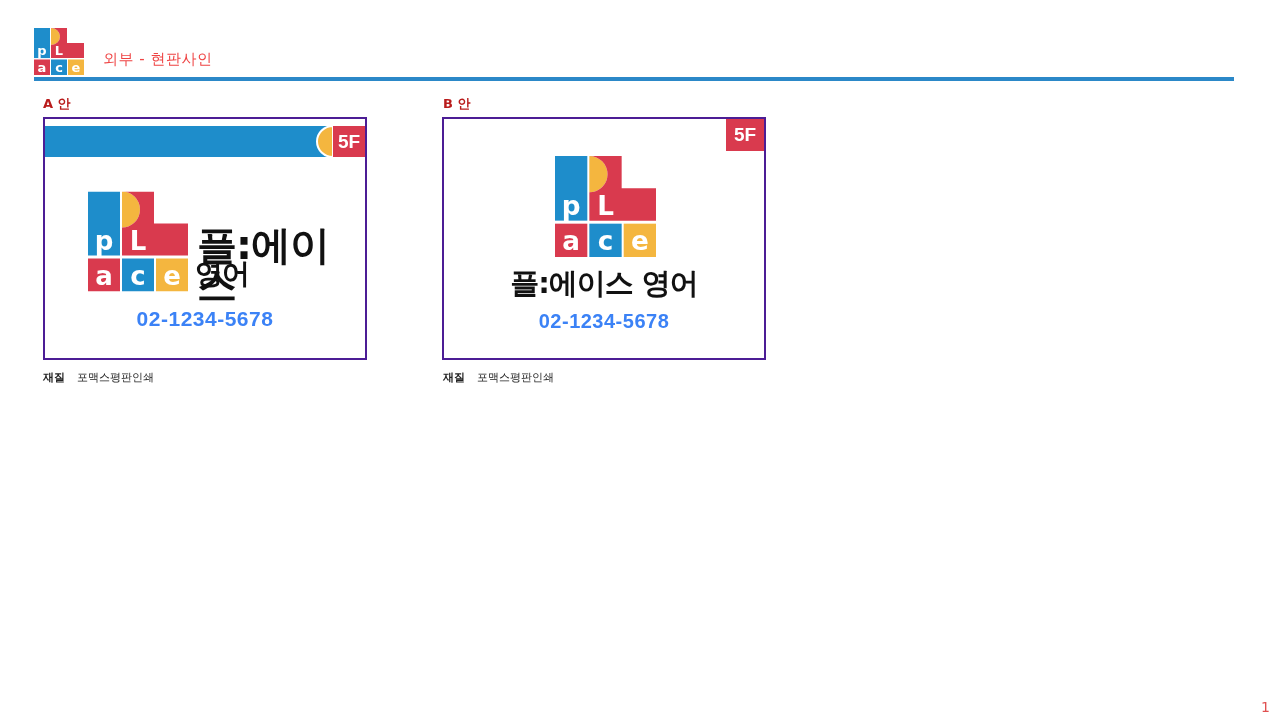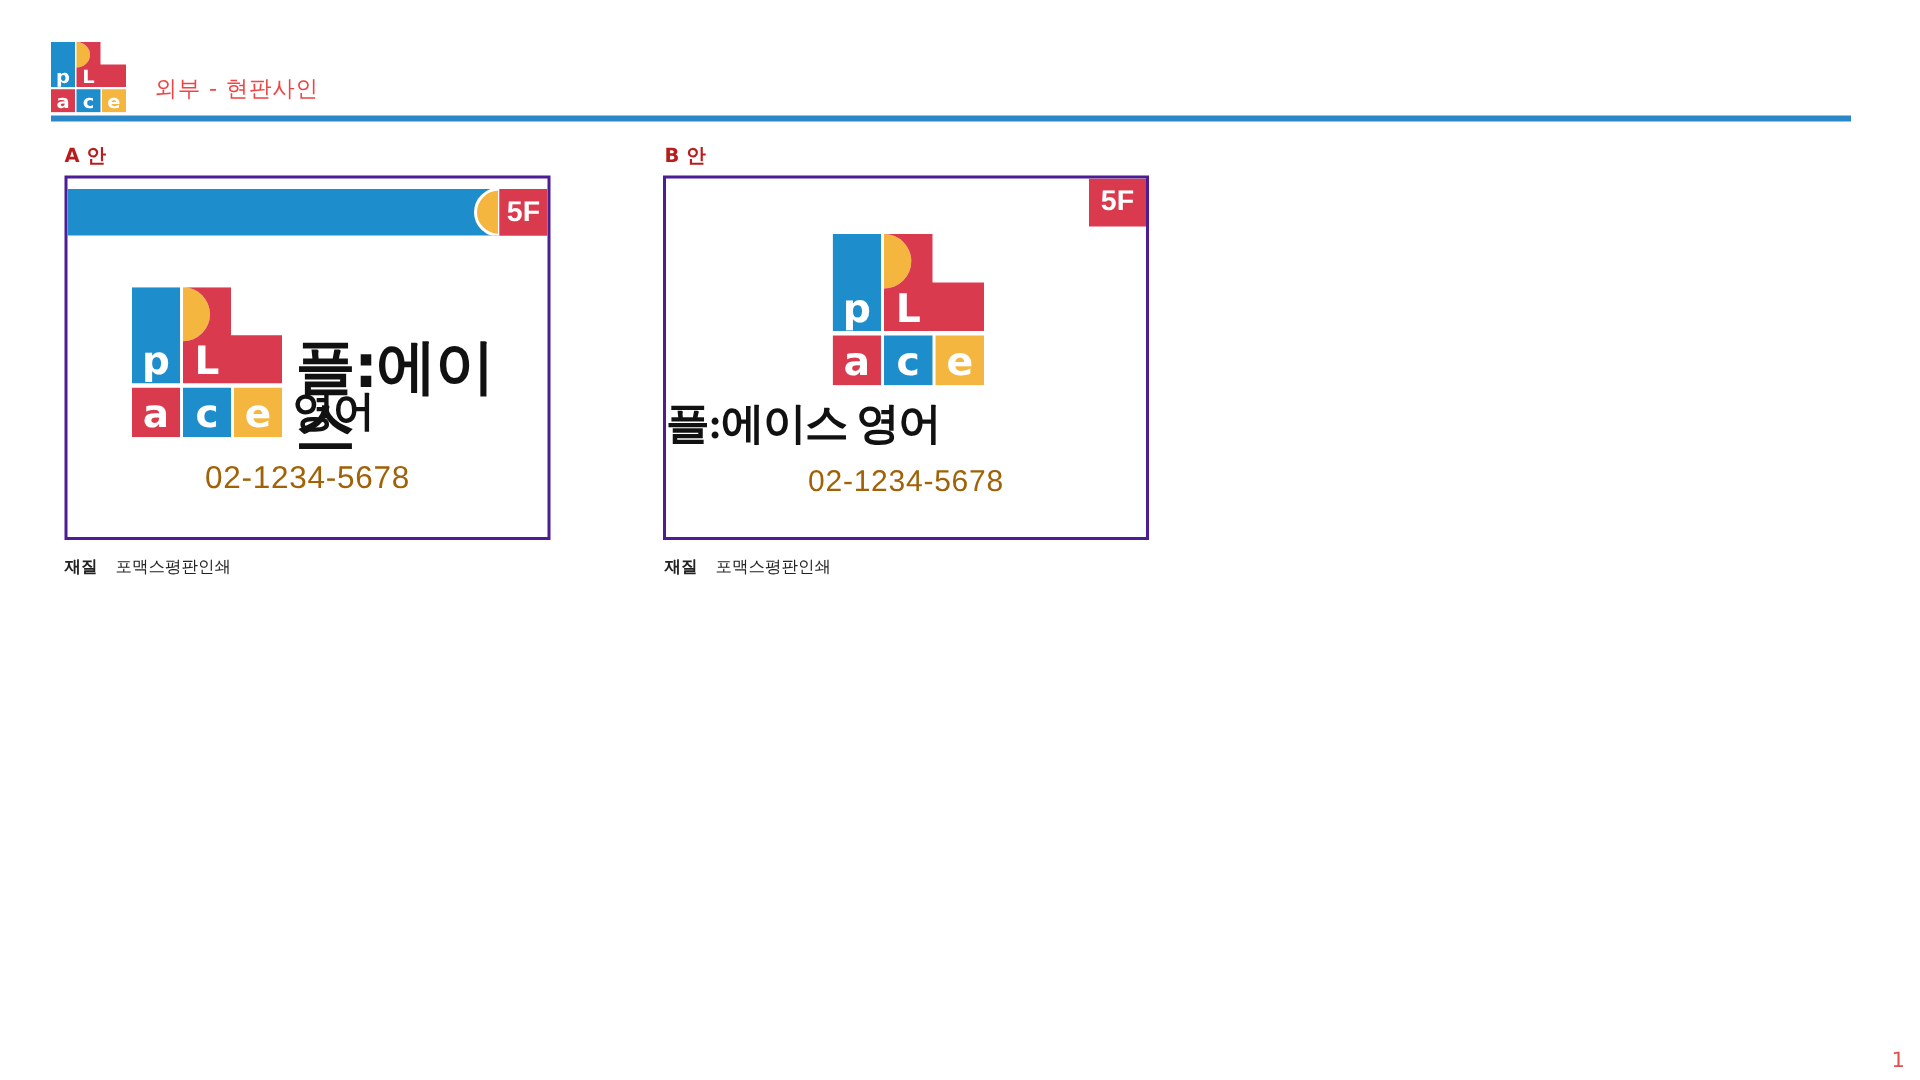--- a/index.html
+++ b/index.html
@@ -6,21 +6,21 @@
   body { width: 1280px; height: 720px; background: #ffffff; position: relative; overflow: hidden; font-family: "DejaVu Sans", sans-serif; }
   .hdr-logo { position: absolute; left: 34px; top: 28px; width: 50px; height: 47px; }
   .hdr-title { position: absolute; left: 103px; top: 50px; font-size: 15px; color: #ef4444; letter-spacing: 0.5px; }
   .hdr-rule { position: absolute; left: 34px; top: 77px; width: 1200px; height: 4px; background: #2b88c8; }
   .opt-label { position: absolute; font-size: 13px; color: #b91c1c; font-weight: bold; }
   .board { position: absolute; width: 324px; height: 243px; border: 2px solid #4c1d95; background: #fff; overflow: hidden; }
   .barA { position: absolute; left: 0; top: 7px; width: 100%; height: 31px; background: #1e8dcb; }
   .barA-half { position: absolute; right: 32px; top: 7px; width: 18px; height: 31px; }
   .floor-badge { position: absolute; background: #d93a4e; color: #fff; font-weight: bold; font-family: "Liberation Sans", sans-serif; display: flex; align-items: center; justify-content: center; }
   .brand { position: absolute; font-weight: bold; color: #111; font-family: "DejaVu Sans", sans-serif; line-height: 1; letter-spacing: -1px; }
-  .phone { position: absolute; font-weight: normal; color: #a16207; font-family: "Liberation Sans", sans-serif; letter-spacing: 0.5px; }
+  .phone { position: absolute; font-weight: bold; color: #3b82f6; font-family: "Liberation Sans", sans-serif; letter-spacing: 0.5px; }
   .mat { position: absolute; font-size: 11px; color: #222; }
   .mat b { font-weight: bold; margin-right: 12px; }
   .page-num { position: absolute; right: 10px; bottom: 5px; font-size: 14px; color: #e05050; }
 </style>
 </head>
 <body>
 
 <svg width="0" height="0" style="position:absolute">
   <defs>
     <symbol id="place-logo-sym" viewBox="0 0 100 100">
@@ -62,20 +62,20 @@
 <div class="mat" style="left:43px; top:370px;">
   <b>재질</b><span>포맥스평판인쇄</span>
 </div>
 
 <div class="opt-label" style="left:443px; top:95px;">B 안</div>
 <div class="board" style="left:442px; top:117px;">
   <div class="floor-badge" style="right:0; top:0; width:38px; height:32px; font-size:19px;">5F</div>
   <svg style="position:absolute; left:111px; top:37px; width:101px; height:101px;" viewBox="0 0 100 100">
       <use href="#place-logo-sym"></use>
     </svg>
-  <div class="brand" style="left:0; width:100%; top:150px; font-size:29px;font-family:Liberation Serif, serif;">플:에이스 영어</div>
+  <div class="brand" style="left:0; width:100%; text-align:center; top:150px; font-size:29px;">플:에이스 영어</div>
   <div class="phone" style="left:0; width:100%; text-align:center; top:191px; font-size:20px;">02-1234-5678</div>
 </div>
 <div class="mat" style="left:443px; top:370px;">
   <b>재질</b><span>포맥스평판인쇄</span>
 </div>
 
 <div class="page-num">1</div>
 
 </body></html>

